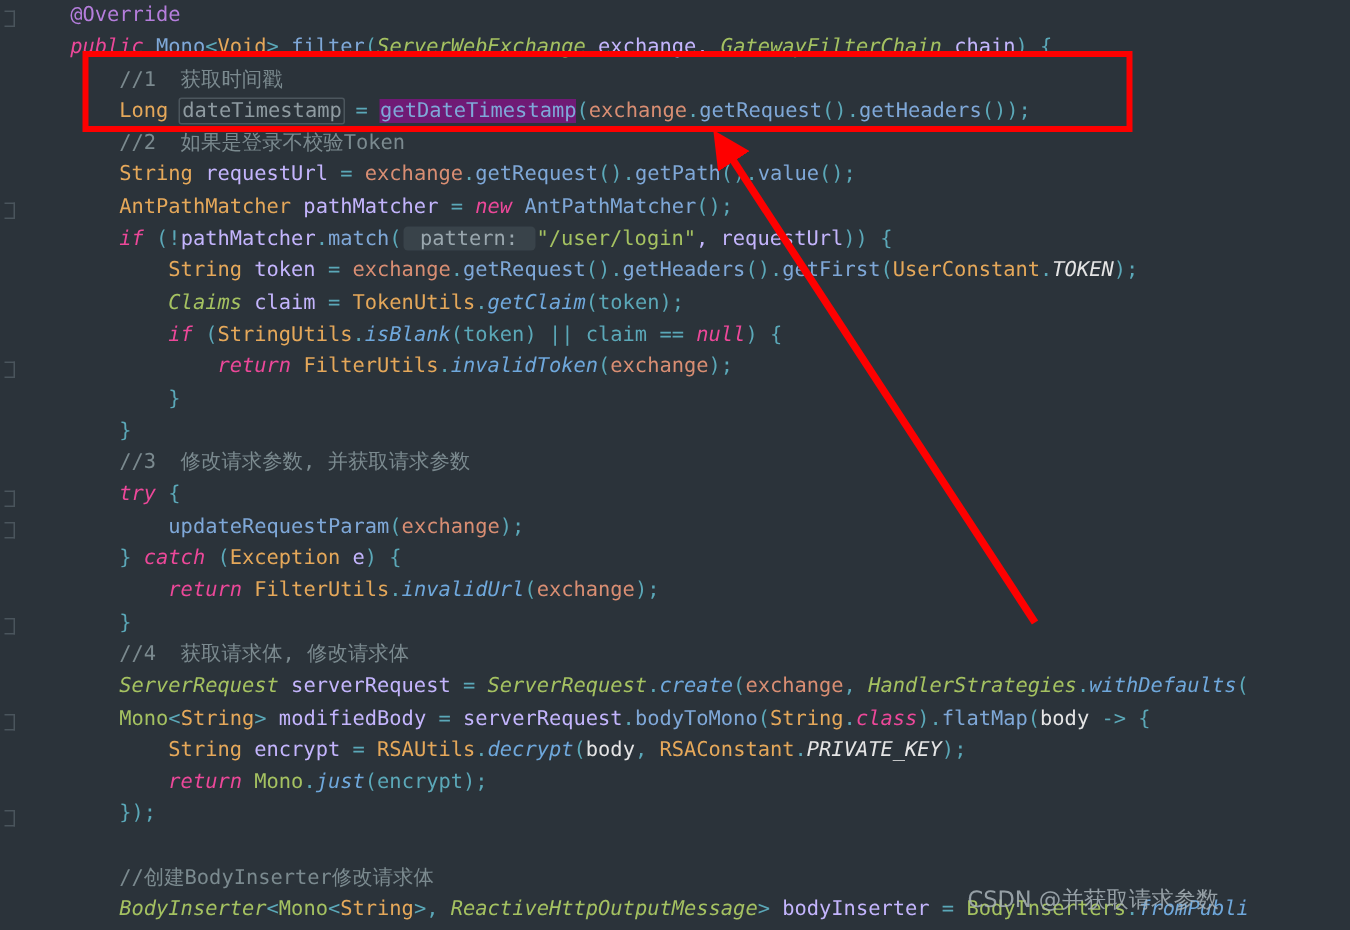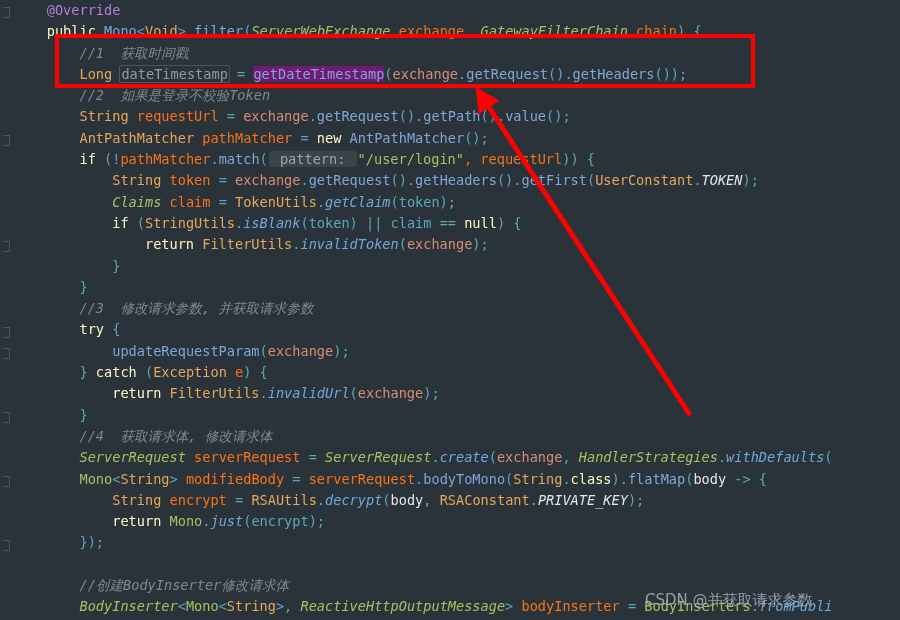--- a/index.html
+++ b/index.html
@@ -54,32 +54,32 @@
     letter-spacing: 0px;
   }
   .ln {
     height: 21.3px;
     white-space: pre;
   }
 
   
   .t-plain    { color: #d3dde3; }
   .t-anno     { color: #b57edc; }          
-  .t-kw       { color: #fef9c3; }
+  .t-kw       { color: #ec4899; font-style: italic; }
   .t-type     { color: #e5a85a; }          
   .t-typeit   { color: #a5c261; font-style: italic; }  
   .t-green    { color: #a5c261; }
   .t-method   { color: #7fa8d8; }
   .t-methodit { color: #6fa8dc; font-style: italic; }
   .t-field    { color: #d98e73; }          
   .t-const    { color: #e5e5e5; font-style: italic; }
   .t-str      { color: #a5c261; }
-  .t-comment  { color: #7b8a8f; font-style: italic; }
+  .t-comment  { color: #7b8a8f; }
   .t-punc     { color: #5ba8b8; }
-  .t-var      { color: #f97316; }
+  .t-var      { color: #c4b5fd; }
   .t-param    { color: #e5e5e5; text-align: right; }
 
   
   .box-unused {
     color: #8f9ba1;
     border: 1px solid #4c565d;
     border-radius: 2px;
     padding: 0 1px;
     margin: 16px -1px;
   }

